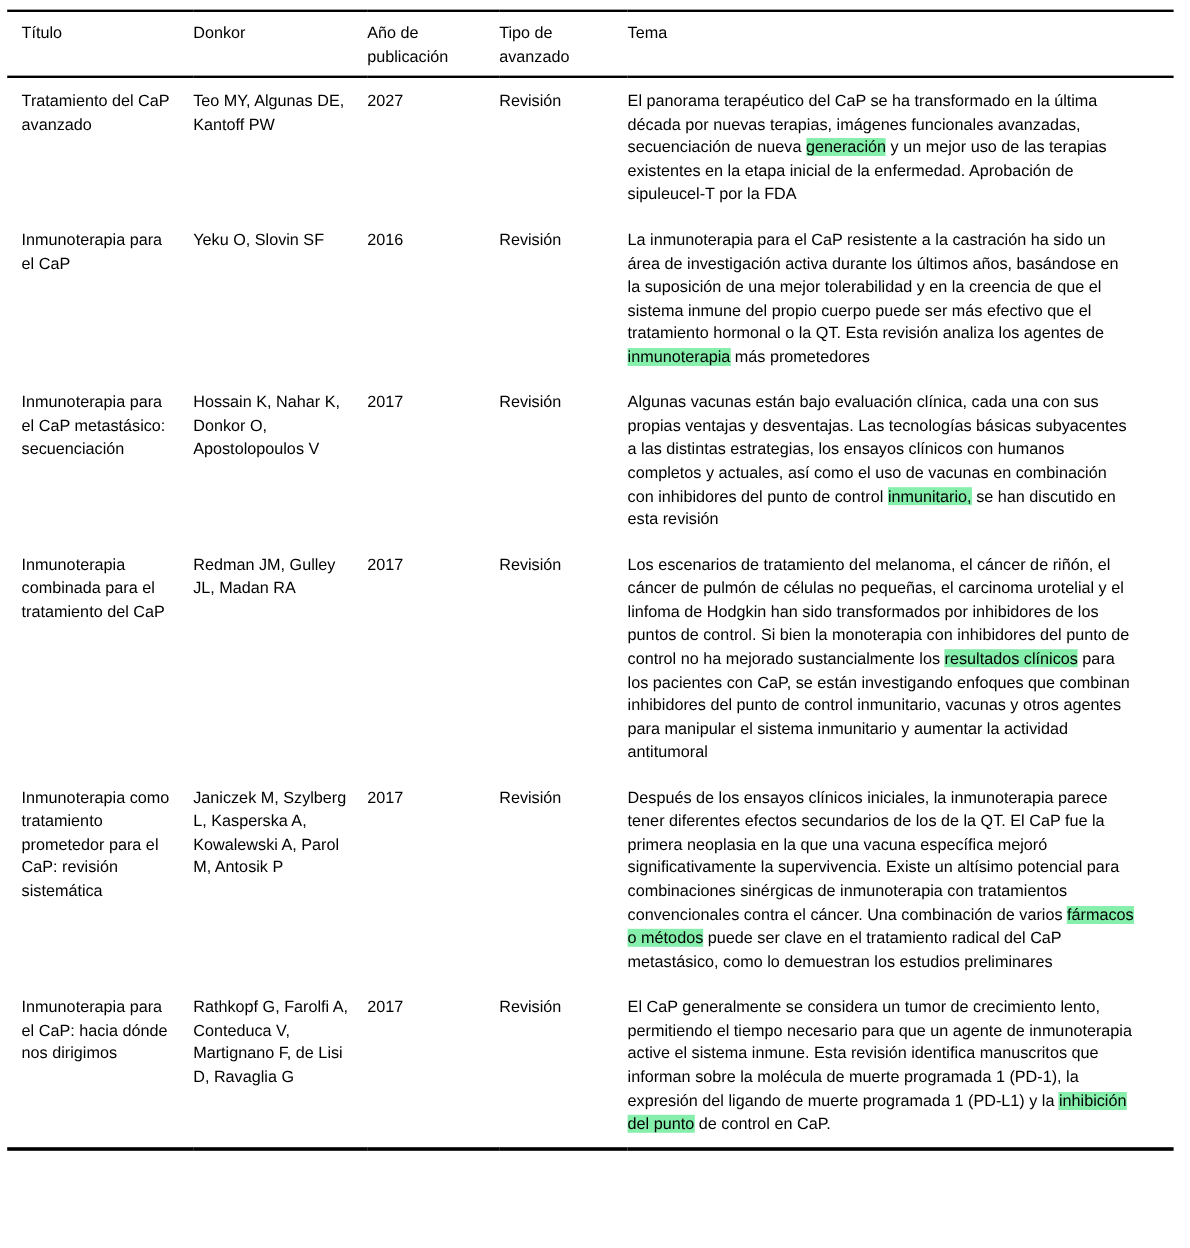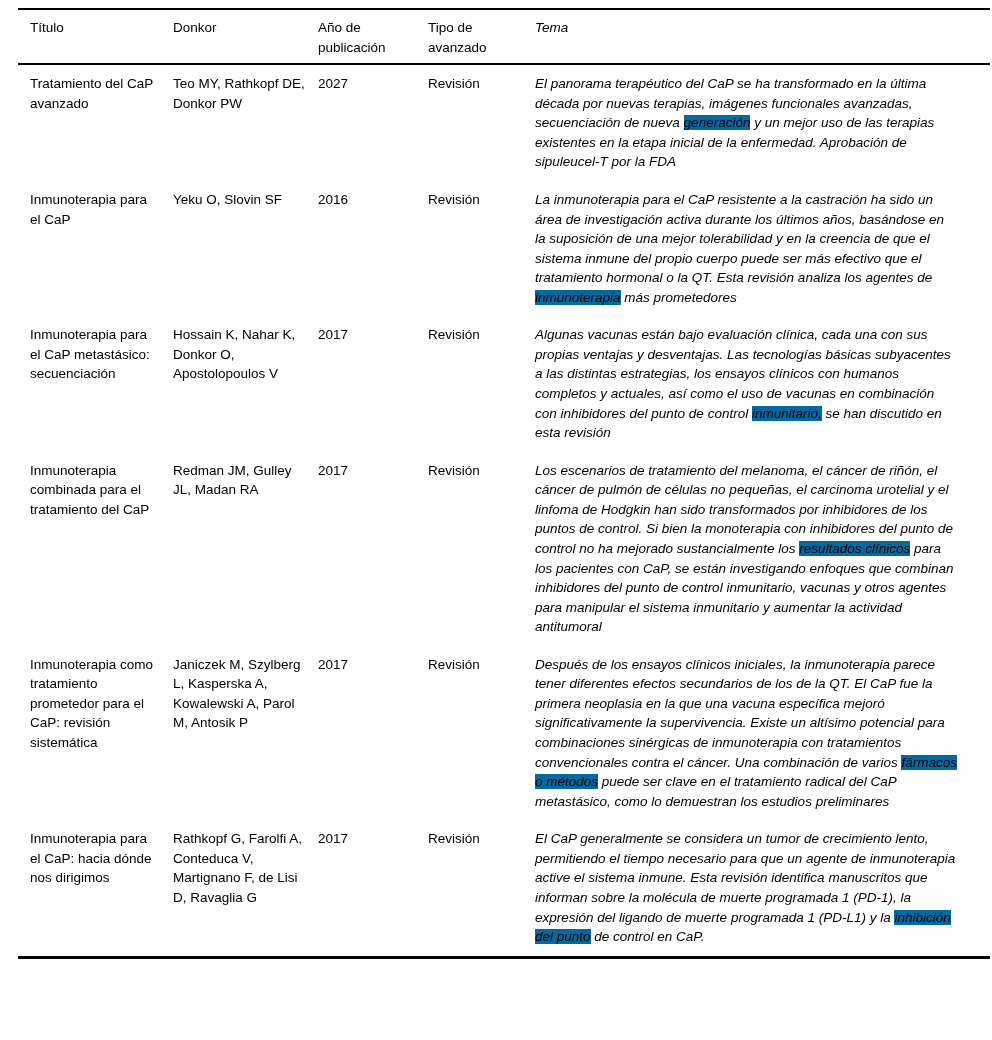--- a/index.html
+++ b/index.html
@@ -6,21 +6,21 @@
     margin: 0;
     padding: 0;
     background: #ffffff;
     font-family: "Liberation Sans", "DejaVu Sans", sans-serif;
     color: #000000;
   }
   .page {
     width: 992px;
     height: 1040px;
     box-sizing: border-box;
-    padding: 8px 18px;
+    padding: 8px 6px;
     background: #ffffff;
     overflow: hidden;
   }
   table.lit-table {
     width: 972px;
     border-collapse: collapse;
     table-layout: fixed;
     border-top: 2px solid #000;
     border-bottom: 3px solid #000;
     font-size: 13.5px;
@@ -37,23 +37,23 @@
     font-weight: 400;
     vertical-align: top;
     padding: 8px 12px 6px 0;
     border-bottom: 2px solid #000;
   }
   tbody td {
     vertical-align: top;
     padding: 9px 12px 9px 0;
   }
   th:first-child, td:first-child { padding-left: 12px; }
-  td.tema-cell, th.tema-col { padding-right: 32px; font-style: italic; }
+  td.tema-cell, th.tema-col { padding-right: 32px; }
   .hl {
-    background: #0369a1;
+    background: #86efac;
     color: #000000;
   }
 </style>
 </head>
 <body>
 
 <div class="page">
   <table class="lit-table">
     <colgroup>
       <col class="c-titulo">
@@ -67,21 +67,21 @@
         <th>Título</th>
         <th>Donkor</th>
         <th>Año de publicación</th>
         <th>Tipo de avanzado</th>
         <th class="tema-col">Tema</th>
       </tr>
     </thead>
     <tbody>
         <tr>
           <td>Tratamiento del CaP avanzado</td>
-          <td>Teo MY, Rathkopf DE, Donkor PW</td>
+          <td>Teo MY, Algunas DE, Kantoff PW</td>
           <td>2027</td>
           <td>Revisión</td>
           <td class="tema-cell"><span>El panorama terapéutico del CaP se ha transformado en la última década por nuevas terapias, imágenes funcionales avanzadas, secuenciación de nueva </span><span class="hl">generación</span><span> y un mejor uso de las terapias existentes en la etapa inicial de la enfermedad. Aprobación de sipuleucel-T por la FDA</span></td>
         </tr>
         <tr>
           <td>Inmunoterapia para el CaP</td>
           <td>Yeku O, Slovin SF</td>
           <td>2016</td>
           <td>Revisión</td>
           <td class="tema-cell"><span>La inmunoterapia para el CaP resistente a la castración ha sido un área de investigación activa durante los últimos años, basándose en la suposición de una mejor tolerabilidad y en la creencia de que el sistema inmune del propio cuerpo puede ser más efectivo que el tratamiento hormonal o la QT. Esta revisión analiza los agentes de </span><span class="hl">inmunoterapia</span><span> más prometedores</span></td>

